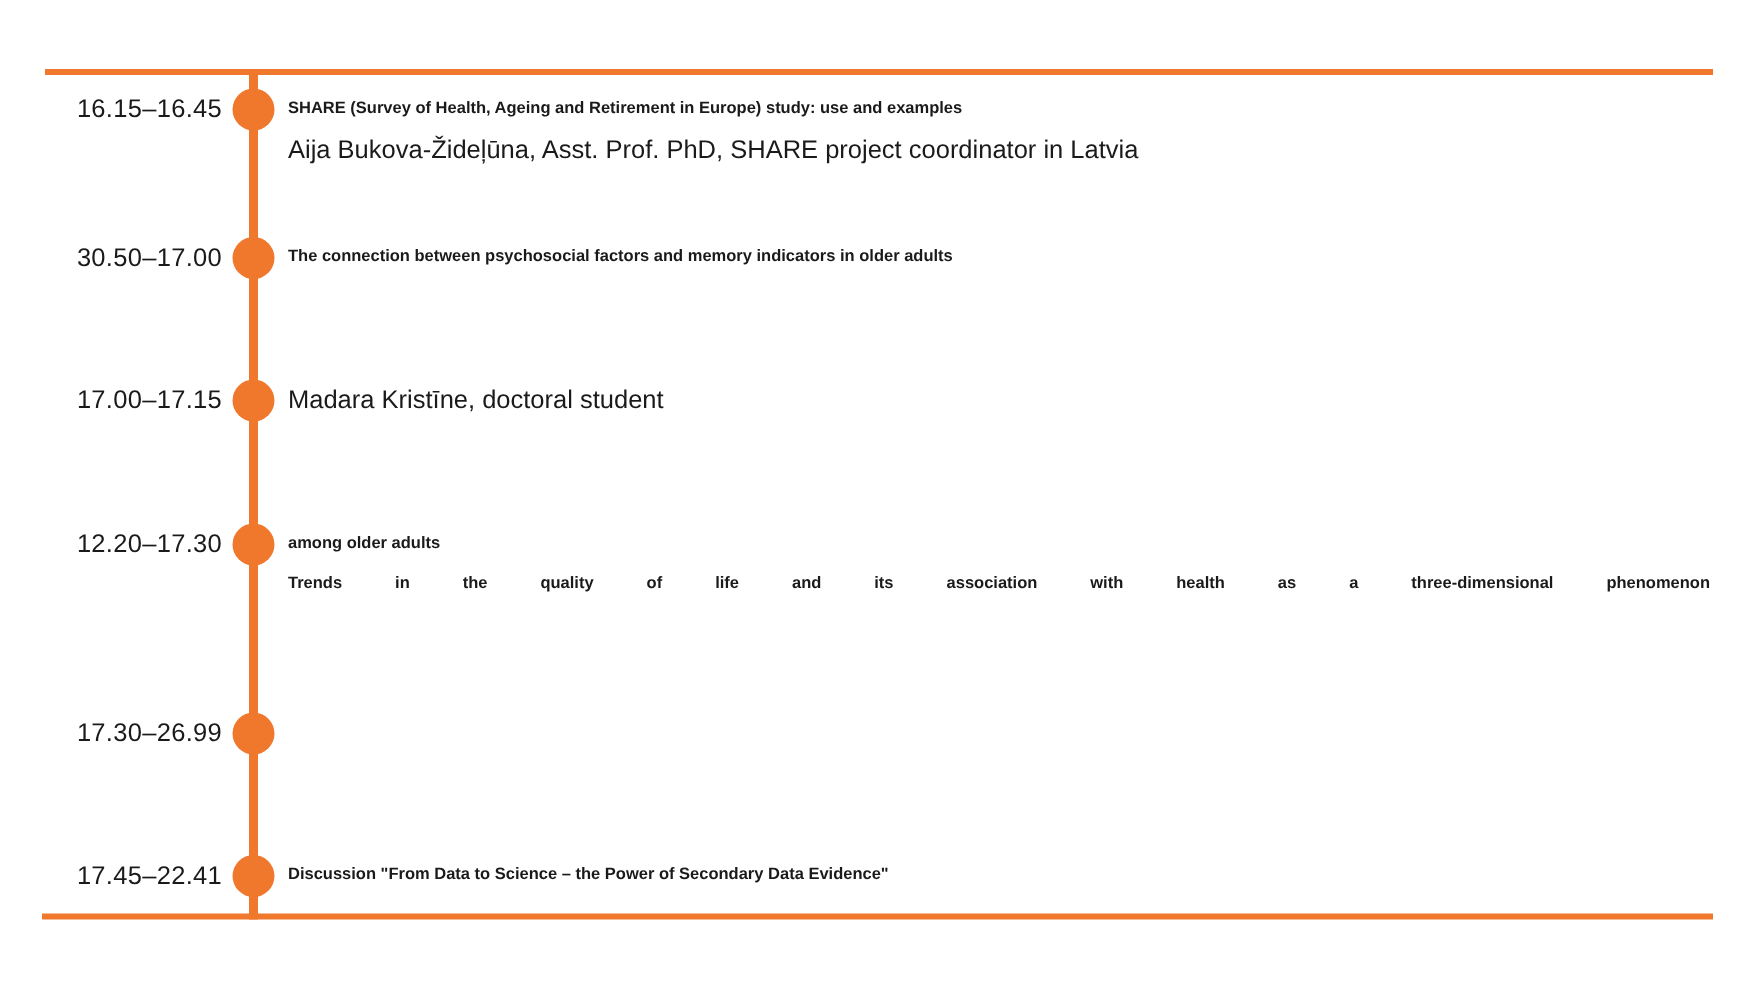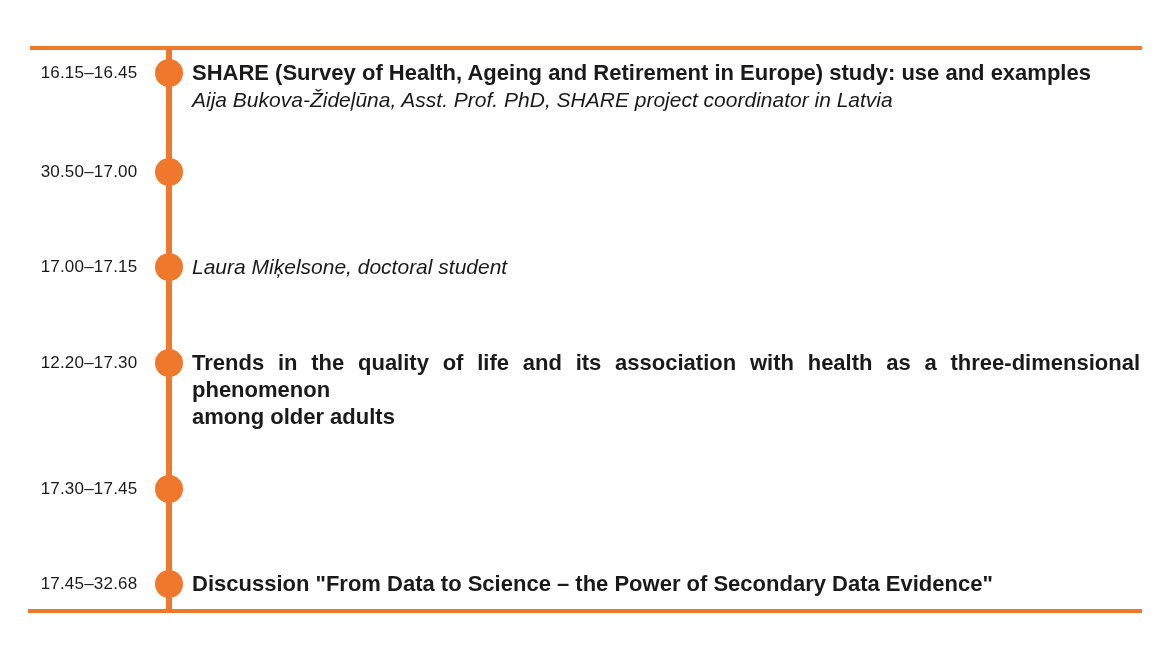--- a/index.html
+++ b/index.html
@@ -27,21 +27,21 @@
   .entry {
     position: absolute;
     left: 0;
     width: 1170px;
   }
   .time {
     position: absolute;
     left: 30px;
     top: 0;
     width: 118px;
-    text-align: center;
+    text-align: right;
     font-size: 17px;
     line-height: 27px;
     letter-spacing: 0.2px;
     white-space: nowrap;
   }
   .dot {
     position: absolute;
     left: 155px;
     top: 0;
     width: 28px;
@@ -50,32 +50,31 @@
     background: var(--accent, #F0782C);
   }
   .content {
     position: absolute;
     left: 192px;
     top: 0;
     width: 948px;
   }
   .title-line {
     font-weight: 700;
-    font-size: 22px;
+    font-size: 11px;
     line-height: 27px;
     white-space: nowrap;
   }
   .title-line.justified {
     white-space: normal;
     text-align: justify;
     text-align-last: justify;
   }
   .speaker {
-    font-style: italic;
-    font-size: 21px;
+    font-size: 17px;
     line-height: 27px;
     white-space: nowrap;
   }
 </style>
 </head>
 <body>
 
 <div class="page">
   <div class="rule rule-top"></div>
   <div class="rule timeline"></div>
@@ -87,47 +86,50 @@
       <div>
           <div class="title-line">SHARE (Survey of Health, Ageing and Retirement in Europe) study: use and examples</div>
         </div>
       <div class="speaker">Aija Bukova-Žideļūna, Asst. Prof. PhD, SHARE project coordinator in Latvia</div>
     </div>
   </div>
     <div class="entry" style="top: 158px;">
     <div class="time">30.50–17.00</div>
     <div class="dot"></div>
     <div class="content">
+      <div>
+          <div class="title-line">The connection between psychosocial factors and memory indicators in older adults</div>
+        </div>
     </div>
   </div>
     <div class="entry" style="top: 253px;">
     <div class="time">17.00–17.15</div>
     <div class="dot"></div>
     <div class="content">
-      <div class="speaker">Laura Miķelsone, doctoral student</div>
+      <div class="speaker">Madara Kristīne, doctoral student</div>
     </div>
   </div>
     <div class="entry" style="top: 349px;">
     <div class="time">12.20–17.30</div>
     <div class="dot"></div>
     <div class="content">
       <div>
+          <div class="title-line">among older adults</div>
           <div class="title-line justified">Trends in the quality of life and its association with health as a three-dimensional phenomenon</div>
-          <div class="title-line">among older adults</div>
         </div>
     </div>
   </div>
     <div class="entry" style="top: 475px;">
-    <div class="time">17.30–17.45</div>
+    <div class="time">17.30–26.99</div>
     <div class="dot"></div>
     <div class="content">
     </div>
   </div>
     <div class="entry" style="top: 570px;">
-    <div class="time">17.45–32.68</div>
+    <div class="time">17.45–22.41</div>
     <div class="dot"></div>
     <div class="content">
       <div>
           <div class="title-line">Discussion "From Data to Science – the Power of Secondary Data Evidence"</div>
         </div>
 
     </div>
   </div>
   </div>
 

